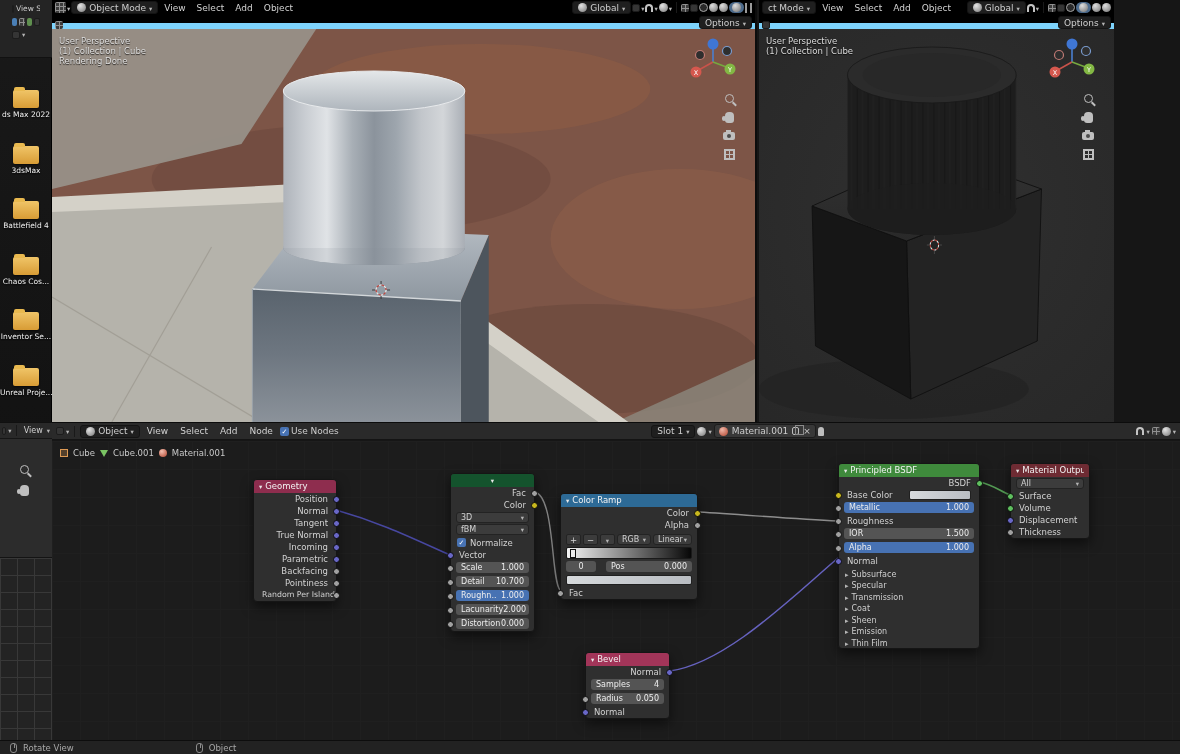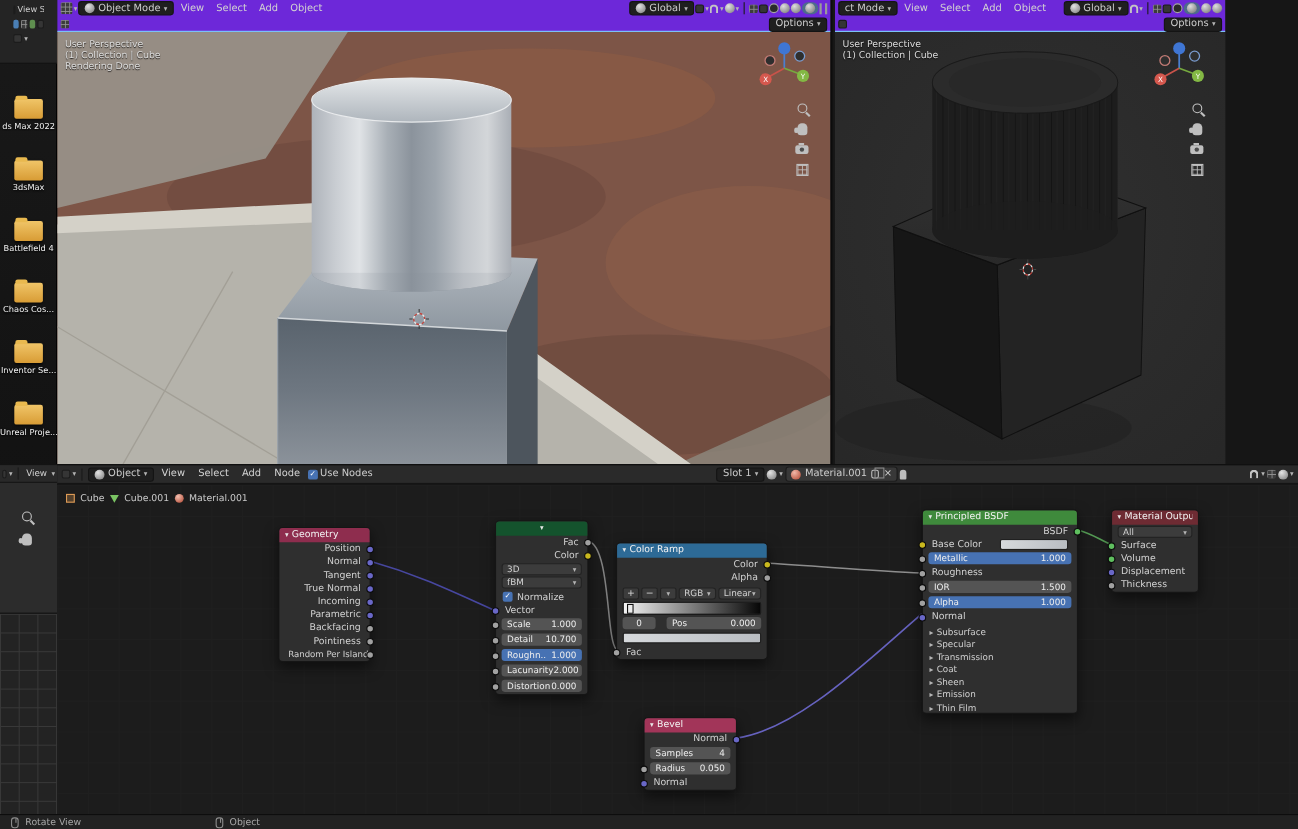--- a/index.html
+++ b/index.html
@@ -43,23 +43,23 @@
   .folder-label{font-size:7.5px;color:#f1f1f1;text-shadow:0 1px 2px #000;margin-top:2px;white-space:nowrap;overflow:hidden;}
   .strip-editor{position:absolute;left:0;top:422px;width:52px;height:318px;background:#2c2c2c;border-top:1px solid #101010;}
   .strip-ed-h{display:flex;align-items:center;gap:2px;height:16px;background:#292929;border-bottom:1px solid #161616;padding:0 2px;font-size:8px;overflow:hidden;white-space:nowrap;}
   .strip-grid{position:absolute;left:0;right:0;top:134px;bottom:0;background:
       linear-gradient(#383838 1px,transparent 1px),linear-gradient(90deg,#383838 1px,transparent 1px),#232323;background-size:17px 17px;border-top:1px solid #141414;}
 
   
   .viewport{position:absolute;top:0;height:422px;overflow:hidden;background:#262626;}
   #vp-left{left:52px;width:705px;border-right:2px solid #0c0c0c;}
   #vp-right{left:759px;width:355px;}
-  .vph{position:absolute;left:0;right:0;top:0;height:29px;background:#6d28d9;border-bottom:1px solid #7dd3fc;z-index:6;}
+  .vph{position:absolute;left:0;right:0;top:0;height:29px;background:#000000;border-bottom:6px solid #7dd3fc;z-index:6;}
   .vrow{display:flex;align-items:center;height:15px;padding:0 3px;gap:1px;font-size:9px;}
-  .vrow.r2{height:14px;}
+  .vrow.r2{height:14px;align-items:flex-end;}
   .scene{position:absolute;left:0;right:0;top:29px;bottom:0;}
   .scene svg{display:block;width:100%;height:100%;}
   .overlay{position:absolute;left:7px;top:36px;z-index:5;font-size:8.5px;line-height:10px;color:#dcdcdc;text-shadow:0 1px 1px rgba(0,0,0,.8);}
   .gizmo{position:absolute;right:16px;top:36px;width:52px;height:52px;z-index:5;}
   .axl{stroke-width:1.6;}
   .axl.x{stroke:#c9534a;} .axl.y{stroke:#76a93f;} .axl.z{stroke:#4a7fd0;}
   .axc.x{fill:#d5584e;} .axc.y{fill:#83b844;} .axc.z{fill:#3f76d4;}
   .axc.hollow{fill:#2e2e2e;stroke:#7a9ccf;stroke-width:1.2;}
   .axc.hollow2{fill:#2e2e2e;stroke:#c07a74;stroke-width:1.2;}
   .axt{font-size:6.5px;fill:#fff;text-anchor:middle;font-family:"DejaVu Sans",sans-serif;}

